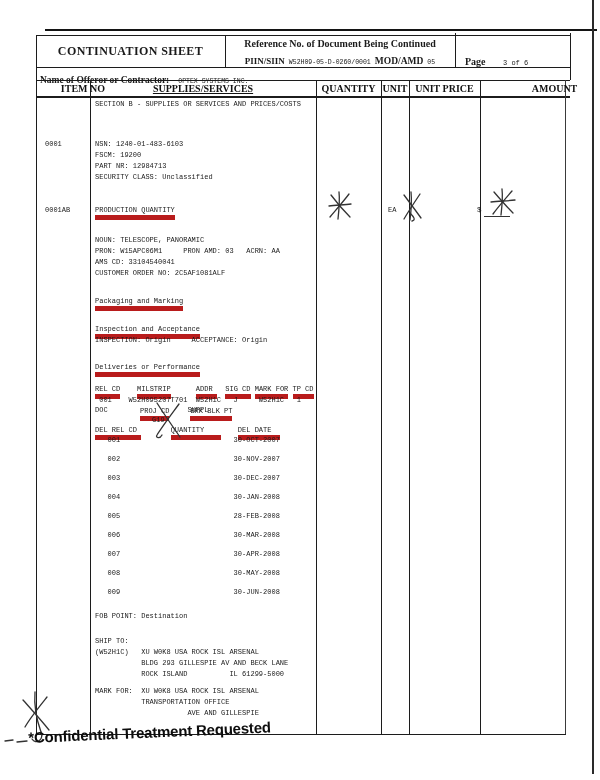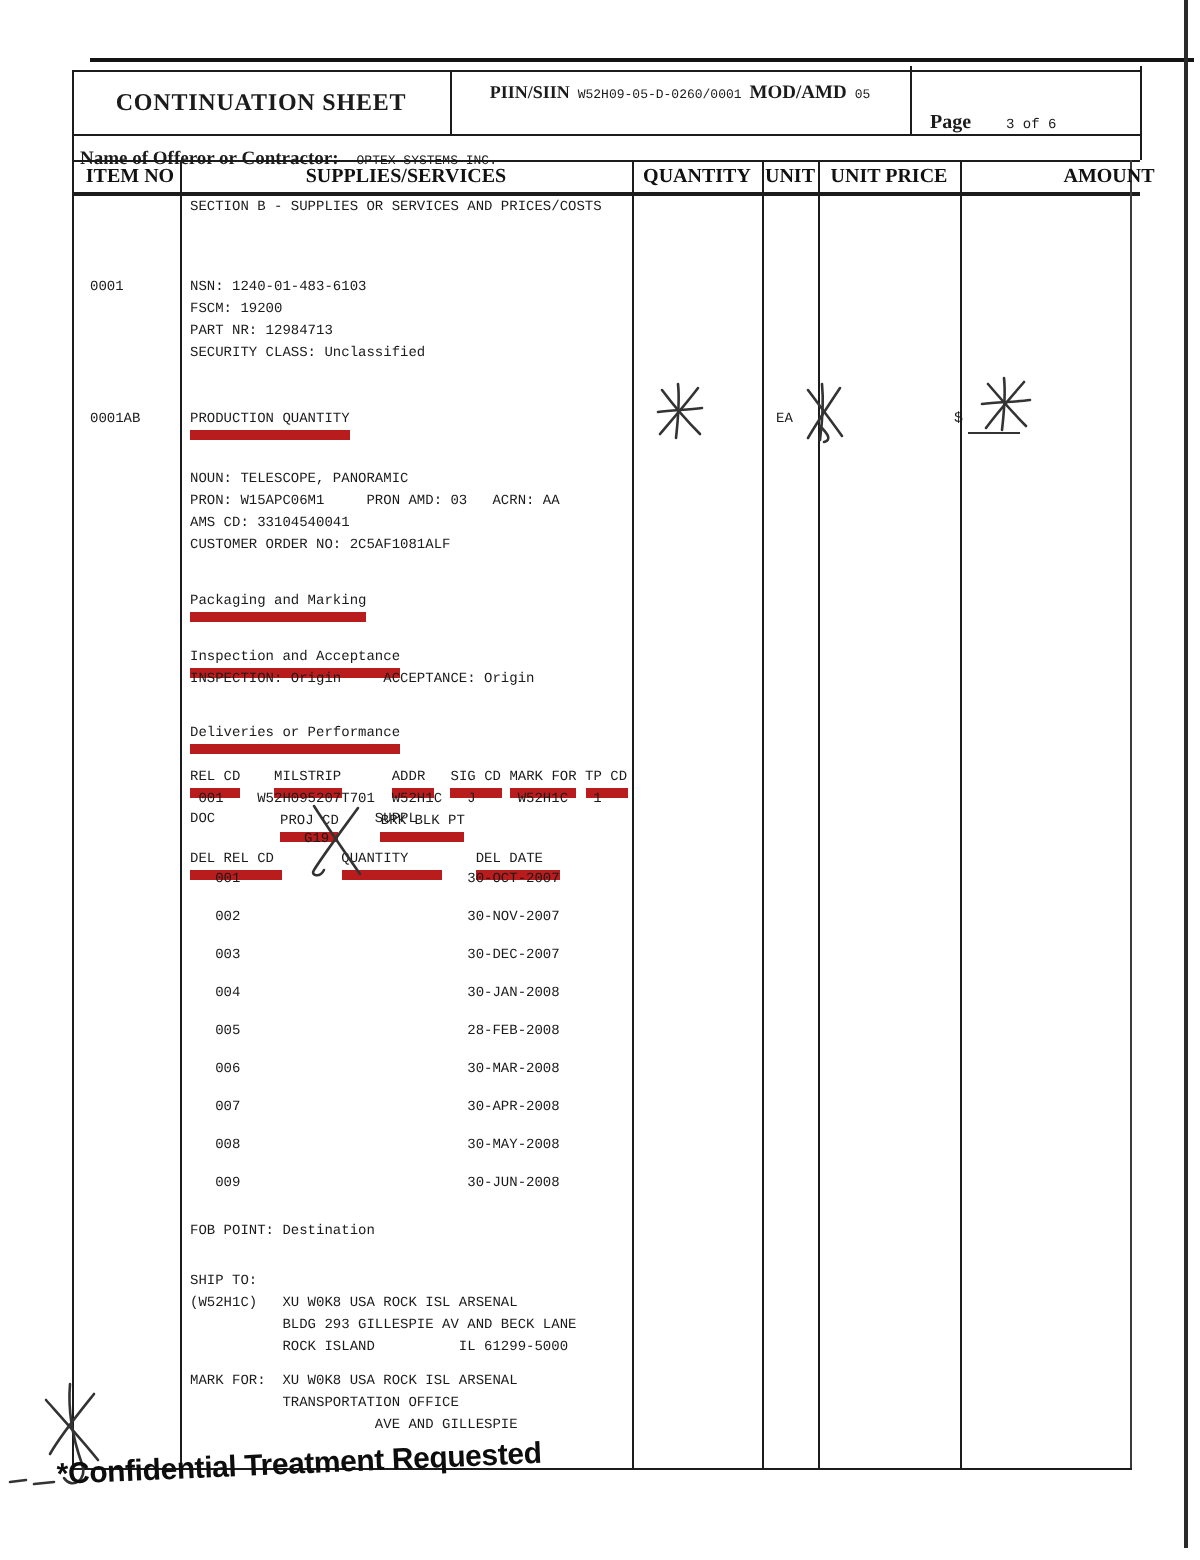--- a/index.html
+++ b/index.html
@@ -43,40 +43,41 @@
   <div class="v" style="left:381px;top:80px;height:654px;"></div>
   <div class="v" style="left:409px;top:80px;height:654px;"></div>
   <div class="v" style="left:480px;top:80px;height:654px;"></div>
   <div class="v" style="left:565px;top:80px;height:654px;background:#3a3a3a;"></div>
 
   <div class="hdrbox" style="left:36px;top:35px;width:189px;height:32px;">
     <span class="serifbold" style="font-size:12px;letter-spacing:0.4px;">CONTINUATION SHEET</span>
   </div>
 
   <div style="position:absolute;left:225px;top:35px;width:230px;height:32px;text-align:center;">
+    <div class="serifbold" style="font-size:10px;margin-top:3px;">Reference No. of Document Being Continued</div>
     <div style="margin-top:1px;white-space:nowrap;">
       <span class="serifbold" style="font-size:9px;">PIIN/SIIN</span>
       <span class="mono" style="font-size:6.5px;">W52H09-05-D-0260/0001</span>
       <span class="serifbold" style="font-size:9.5px;">MOD/AMD</span>
       <span class="mono" style="font-size:6.5px;">05</span>
     </div>
   </div>
 
   <div style="position:absolute;left:455px;top:33px;width:115px;height:34px;margin-top:16px;">
     <span class="serifbold" style="position:absolute;left:10px;top:7px;font-size:10px;">Page</span>
     <span class="mono" style="position:absolute;left:48px;top:10px;font-size:7px;">3 of 6</span>
   </div>
 
   <div style="position:absolute;left:40px;top:69px;white-space:nowrap;">
     <span class="serifbold" style="font-size:9.5px;">Name of Offeror or Contractor:</span>
     <span class="mono" style="font-size:6.5px;margin-left:5px;">OPTEX SYSTEMS INC.</span>
   </div>
 
-  <div class="colhdr" style="left:38px;width:54px;">ITEM NO</div>
-  <div class="colhdr" style="left:90px;width:226px;">SUPPLIES/SERVICES</div>
+  <div class="colhdr" style="left:51px;width:54px;text-align:right;">ITEM NO</div>
+  <div class="colhdr" style="left:90px;width:226px;text-decoration:underline;">SUPPLIES/SERVICES</div>
   <div class="colhdr" style="left:316px;width:65px;">QUANTITY</div>
   <div class="colhdr" style="left:381px;width:28px;">UNIT</div>
   <div class="colhdr" style="left:409px;width:71px;">UNIT PRICE</div>
   <div class="colhdr" style="left:480px;width:85px;padding-left:32px;">AMOUNT</div>
 
   <div id="body-lines">
       <div class="bline" style="left: 95px; top: 100px;"><span>SECTION B - SUPPLIES OR SERVICES AND PRICES/COSTS</span></div>
       <div class="bline" style="left: 45px; top: 140px;"><span>0001</span></div>
       <div class="bline" style="left: 95px; top: 140px;"><span>NSN: 1240-01-483-6103</span></div>
       <div class="bline" style="left: 95px; top: 151px;"><span>FSCM: 19200</span></div>

